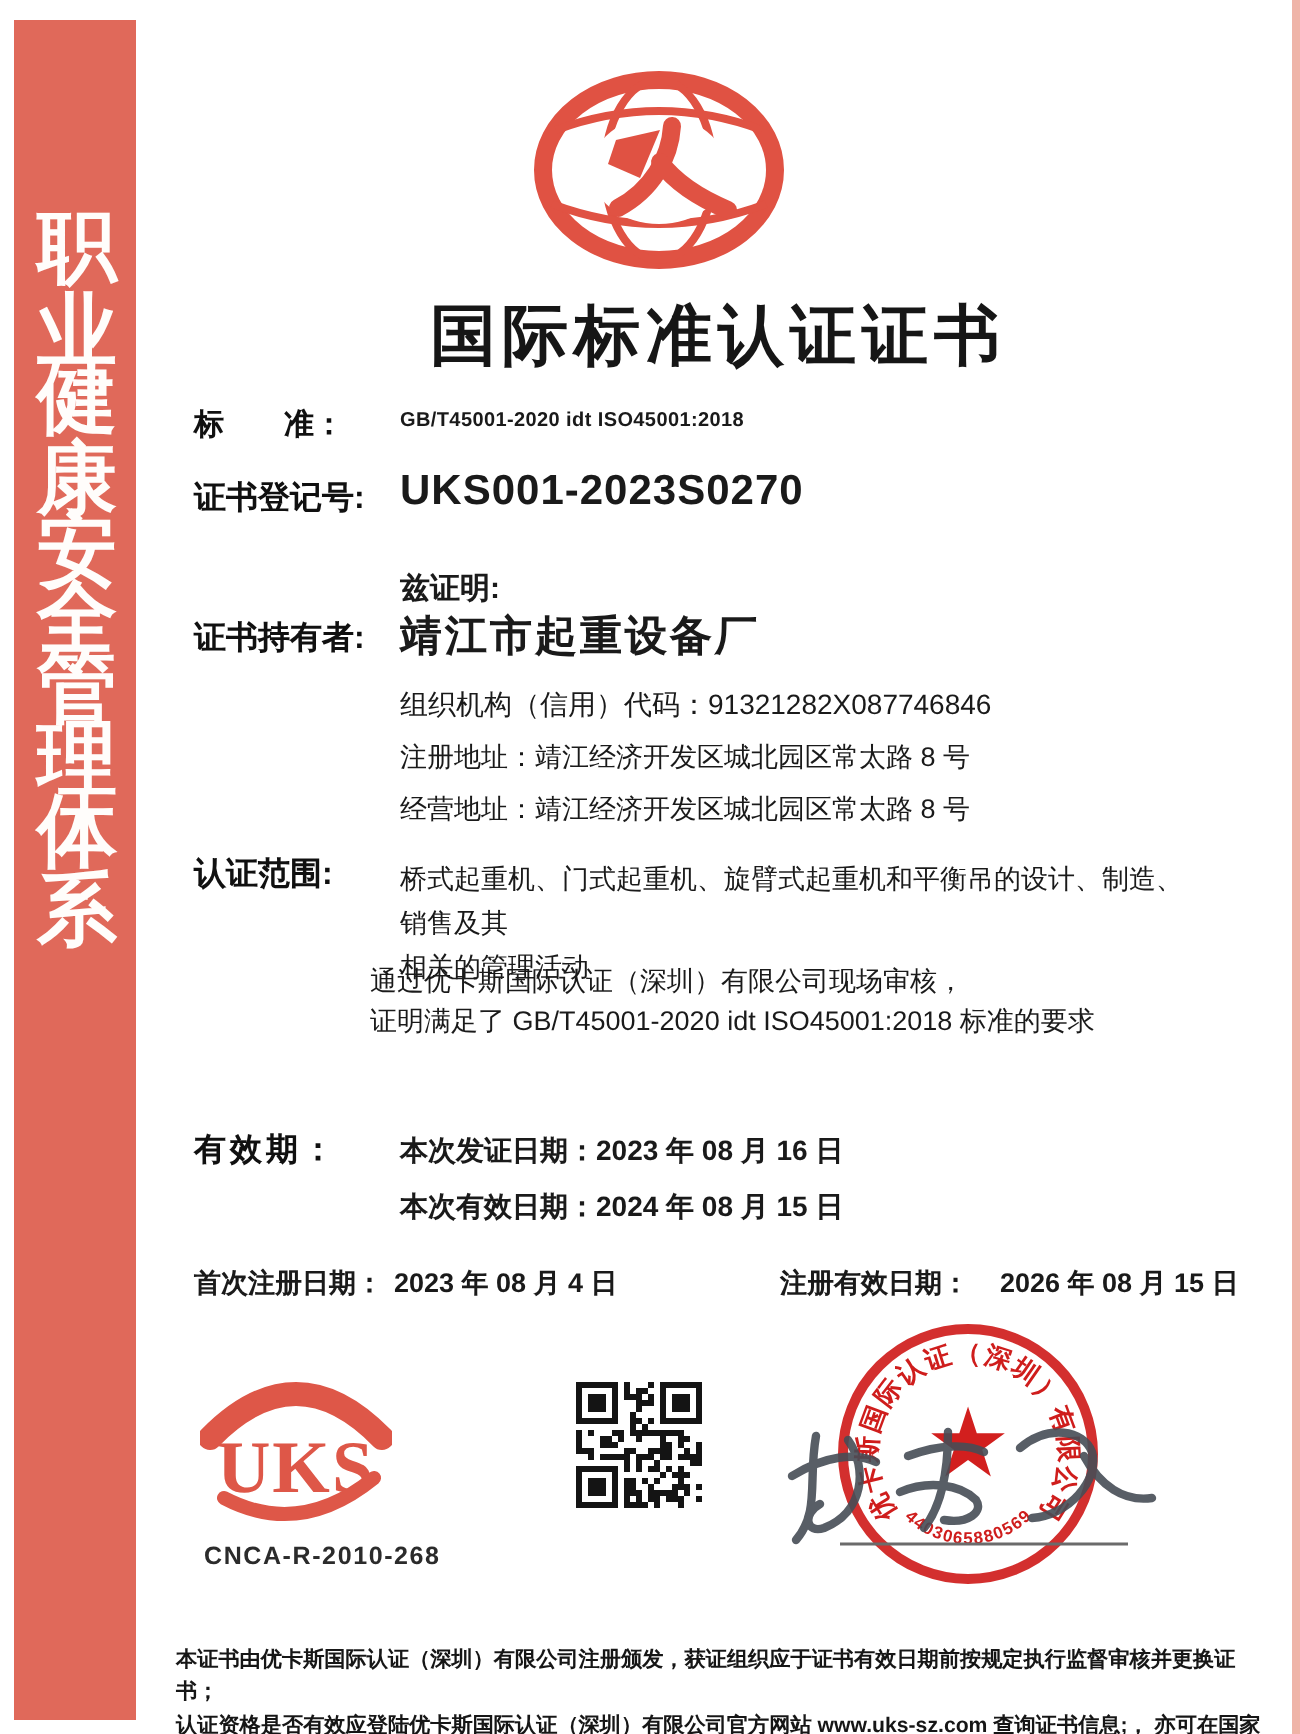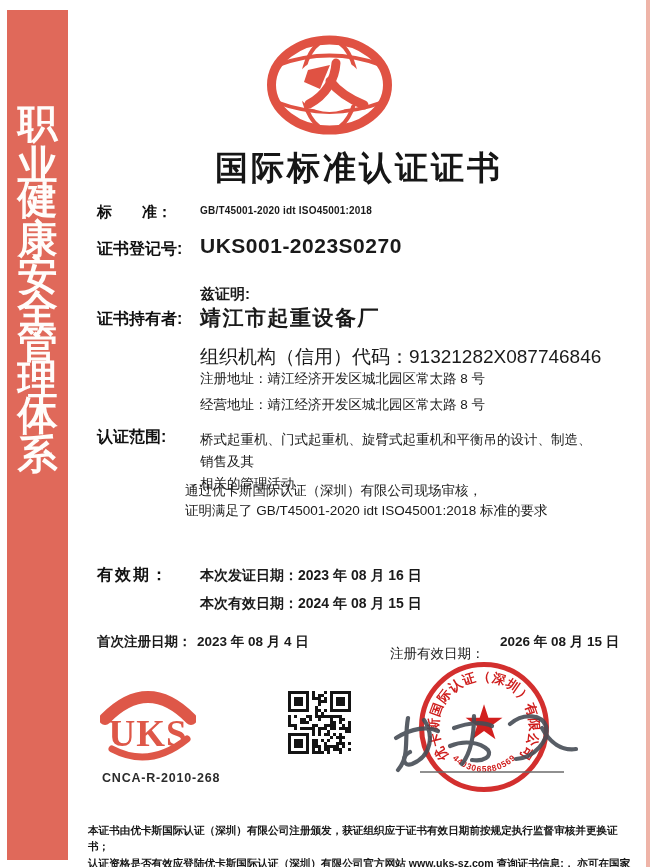--- a/index.html
+++ b/index.html
@@ -22,32 +22,32 @@
 
   
   .lbl{font-weight:700;color:#101010;}
   .f-std-l{left:97px;top:203px;font-size:15px;}
   .f-std-v{left:200px;top:205px;font-size:10px;font-weight:700;letter-spacing:.2px;}
   .f-reg-l{left:97px;top:239px;font-size:16px;}
   .f-reg-v{left:200px;top:234px;font-size:21px;font-weight:700;letter-spacing:.5px;}
   .f-hereby{left:200px;top:285px;font-size:15px;font-weight:700;}
   .f-holder-l{left:97px;top:309px;font-size:16px;}
   .f-holder-v{left:200px;top:304px;font-size:21px;font-weight:700;letter-spacing:1.5px;}
-  .f-org{left:200px;top:344px;font-size:19px;}
+  .f-org{left:200px;top:344px;font-size:14px;}
   .f-regaddr{left:200px;top:370px;font-size:13.5px;}
   .f-bizaddr{left:200px;top:396px;font-size:13.5px;}
   .f-scope-l{left:97px;top:427px;font-size:16px;}
   .f-scope-v{left:200px;top:429px;width:402px;font-size:13.5px;line-height:1.62;}
   .f-audit{left:185px;top:481px;width:402px;font-size:13.5px;line-height:1.45;}
   .f-valid-l{left:97px;top:565px;font-size:16px;letter-spacing:2px;}
   .f-issue{left:200px;top:567px;font-size:14px;font-weight:700;}
   .f-validdate{left:200px;top:595px;font-size:14px;font-weight:700;}
   .f-first-l{left:97px;top:633px;font-size:13.5px;font-weight:700;}
   .f-first-v{left:197px;top:633px;font-size:13.5px;font-weight:700;}
-  .f-rv-l{left:390px;top:633px;font-size:13.5px;font-weight:400;margin-top:12px;}
+  .f-rv-l{left:390px;top:633px;font-size:13.5px;font-weight:700;}
   .f-rv-v{left:500px;top:633px;font-size:13.5px;font-weight:700;}
 
   
   .uks-svg{left:100px;top:686px;}
   .cnca{left:102px;top:771px;font-size:12.5px;font-weight:700;color:#2b2b2b;letter-spacing:.8px;}
   .qr{left:288px;top:691px;width:63px;height:63px;}
 
   .stamp{left:418px;top:661px;width:132px;height:132px;}
   .stamp-ring{position:absolute;inset:1px;border:5px solid #cf1d1c;border-radius:50%;opacity:.92;}
   .arc span{position:absolute;left:50%;top:50%;font-weight:700;color:#cf1d1c;white-space:pre;}

